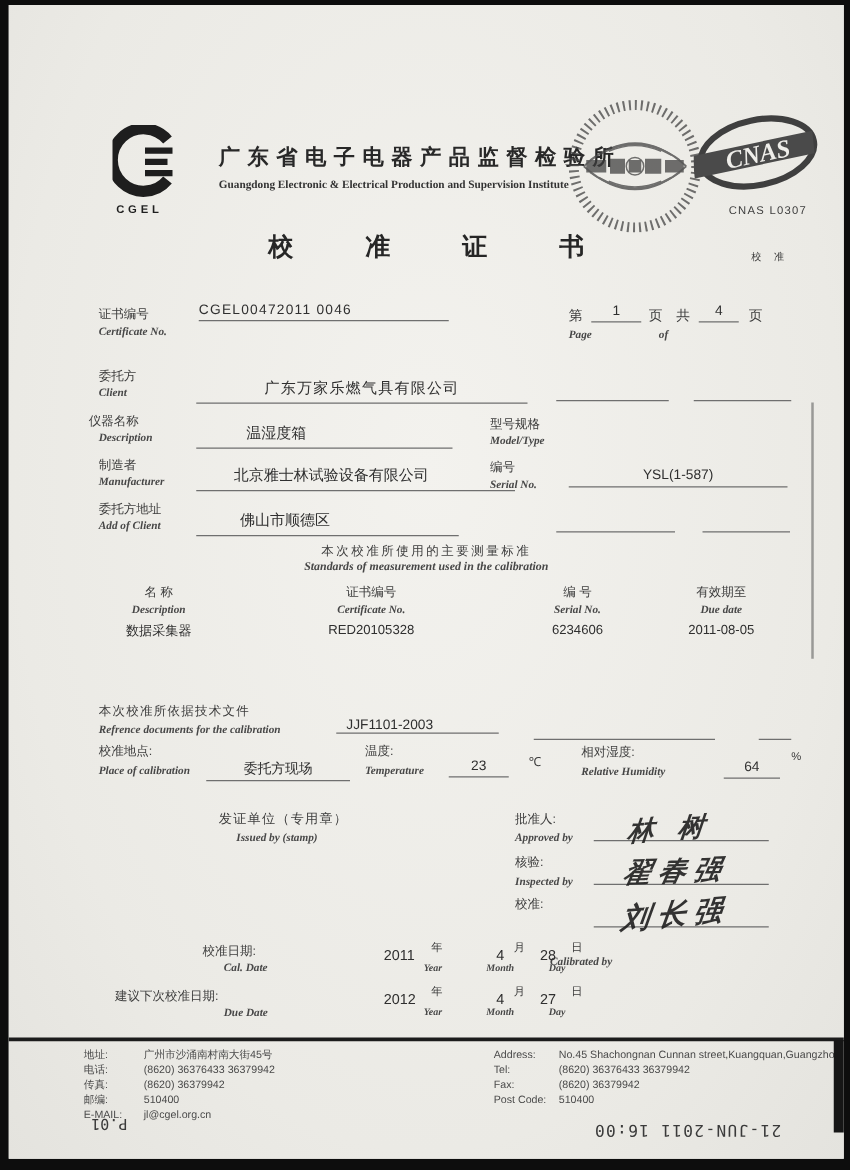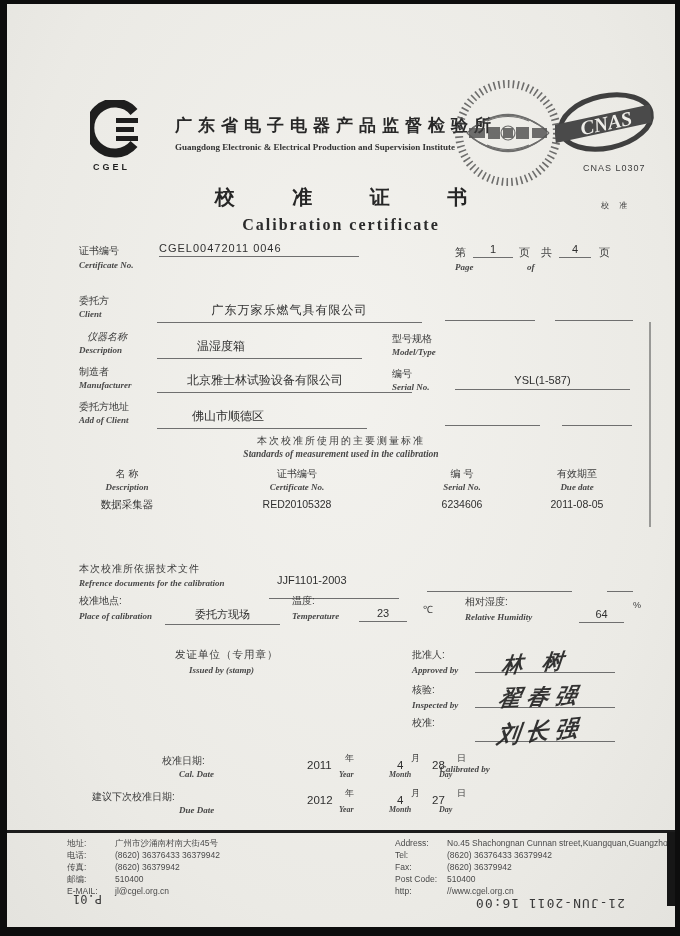--- a/index.html
+++ b/index.html
@@ -68,41 +68,40 @@
           <ellipse cx="51" cy="32" rx="46" ry="26" fill="none" stroke="#3f3f3f" stroke-width="5"></ellipse>
           <polygon points="2,24 100,24 100,42 2,42" fill="#4a4a4a" transform="skewX(-6)"></polygon>
           <text x="51" y="40" text-anchor="middle" font-family="Liberation Serif,serif" font-style="italic" font-weight="bold" font-size="20" fill="#efeeea">CNAS</text>
         </g>
       </svg>
     </div>
     <div class="abs cn" style="left:594px;top:148px;font-size:8px;letter-spacing:4px;margin-top:48px;">校 准</div>
     <div class="abs cn" style="left:576px;top:159px;font-size:9px;letter-spacing:1px;">CNAS L0307</div>
 
     <div class="abs cn center" style="left:0;right:0;top:180px;font-size:20px;font-weight:bold;letter-spacing:26px;text-indent:26px;color:#262626;">校 准 证 书</div>
-    <div class="abs center" style="left:0;right:0;top:212px;font-size:16px;font-family:'Liberation Serif',serif;font-weight:bold;letter-spacing:2px;color:#2b2b2b;font-style:normal;">Calibration certificate</div>
 
     <div class="abs cn" style="left:72px;top:240px;font-size:10px;">证书编号</div>
     <div class="abs en" style="left:72px;top:256px;font-size:9px;">Certificate No.</div>
     <div class="abs val ul" style="left:152px;top:238px;width:200px;font-size:11px;letter-spacing:1px;padding-bottom:2px;">CGEL00472011 0046</div>
 
     <div class="abs cn" style="left:448px;top:241px;font-size:11px;">第</div>
     <div class="abs val ul center" style="left:466px;top:239px;width:40px;font-size:11px;padding-bottom:2px;">1</div>
     <div class="abs cn" style="left:512px;top:241px;font-size:11px;letter-spacing:4px;">页 共</div>
     <div class="abs val ul center" style="left:552px;top:239px;width:32px;font-size:11px;padding-bottom:2px;">4</div>
     <div class="abs cn" style="left:592px;top:241px;font-size:11px;">页</div>
     <div class="abs en" style="left:448px;top:258px;font-size:9px;">Page</div>
     <div class="abs en" style="left:520px;top:258px;font-size:9px;">of</div>
 
     <div class="abs cn" style="left:72px;top:290px;font-size:10px;">委托方</div>
     <div class="abs en" style="left:72px;top:305px;font-size:9px;">Client</div>
     <div class="abs val ul center" style="left:150px;top:298px;width:265px;font-size:12px;letter-spacing:1px;padding-bottom:3px;">广东万家乐燃气具有限公司</div>
     <div class="abs ul" style="left:438px;top:316px;width:90px;"></div>
     <div class="abs ul" style="left:548px;top:316px;width:78px;"></div>
 
-    <div class="abs cn" style="left:80px;top:326px;font-size:10px;font-style:italic;">仪器名称</div>
+    <div class="abs cn" style="left:64px;top:326px;font-size:10px;">仪器名称</div>
     <div class="abs en" style="left:72px;top:341px;font-size:9px;">Description</div>
     <div class="abs val ul" style="left:150px;top:334px;width:205px;font-size:12px;text-indent:40px;padding-bottom:3px;">温湿度箱</div>
     <div class="abs cn" style="left:385px;top:328px;font-size:10px;">型号规格</div>
     <div class="abs en" style="left:385px;top:343px;font-size:9px;">Model/Type</div>
 
     <div class="abs cn" style="left:72px;top:361px;font-size:10px;">制造者</div>
     <div class="abs en" style="left:72px;top:376px;font-size:9px;">Manufacturer</div>
     <div class="abs val ul" style="left:150px;top:368px;width:255px;font-size:12px;text-indent:30px;padding-bottom:3px;">北京雅士林试验设备有限公司</div>
     <div class="abs cn" style="left:385px;top:363px;font-size:10px;">编号</div>
     <div class="abs en" style="left:385px;top:378px;font-size:9px;">Serial No.</div>
@@ -128,21 +127,21 @@
 
     <div>
       <div class="abs val center" style="left:60px;top:494px;width:120px;font-size:10.5px;">数据采集器</div>
       <div class="abs val center" style="left:220px;top:494px;width:140px;font-size:10.5px;">RED20105328</div>
       <div class="abs val center" style="left:400px;top:494px;width:110px;font-size:10.5px;">6234606</div>
       <div class="abs val center" style="left:515px;top:494px;width:110px;font-size:10.5px;">2011-08-05</div>
     </div>
 
     <div class="abs cn" style="left:72px;top:558px;font-size:10px;letter-spacing:1px;">本次校准所依据技术文件</div>
     <div class="abs en" style="left:72px;top:574px;font-size:9px;">Refrence documents for the calibration</div>
-    <div class="abs val ul" style="left:262px;top:570px;width:130px;font-size:11px;text-indent:8px;padding-bottom:12px;">JJF1101-2003</div>
+    <div class="abs val ul" style="left:262px;top:570px;width:130px;font-size:11px;text-indent:8px;padding-bottom:0;">JJF1101-2003</div>
     <div class="abs ul" style="left:420px;top:587px;width:145px;"></div>
     <div class="abs ul" style="left:600px;top:587px;width:26px;"></div>
 
     <div class="abs cn" style="left:72px;top:590px;font-size:10px;">校准地点:</div>
     <div class="abs en" style="left:72px;top:607px;font-size:9px;font-style:italic;">Place of calibration</div>
     <div class="abs val ul center" style="left:158px;top:603px;width:115px;font-size:11px;padding-bottom:2px;">委托方现场</div>
 
     <div class="abs cn" style="left:285px;top:590px;font-size:10px;">温度:</div>
     <div class="abs en" style="left:285px;top:607px;font-size:9px;">Temperature</div>
     <div class="abs val ul center" style="left:352px;top:603px;width:48px;font-size:11px;padding-bottom:2px;">23</div>
@@ -203,21 +202,20 @@
       <div><span style="display:inline-block;width:48px;">传真:</span><span>(8620) 36379942</span></div>
       <div><span style="display:inline-block;width:48px;">邮编:</span><span>510400</span></div>
       <div><span style="display:inline-block;width:48px;">E-MAIL:</span><span>jl@cgel.org.cn</span></div>
     </div>
 
     <div class="abs" style="left:388px;top:833px;font-size:8.5px;line-height:12px;color:#4a4a4a;">
       <div><span style="display:inline-block;width:52px;">Address:</span><span>No.45 Shachongnan Cunnan street,Kuangquan,Guangzhou</span></div>
       <div><span style="display:inline-block;width:52px;">Tel:</span><span>(8620) 36376433 36379942</span></div>
       <div><span style="display:inline-block;width:52px;">Fax:</span><span>(8620) 36379942</span></div>
       <div><span style="display:inline-block;width:52px;">Post Code:</span><span>510400</span></div>
-      <div><span style="display:inline-block;width:52px;">http:</span><span>//www.cgel.org.cn</span></div>
     </div>
 
     <div class="abs rot180" style="left:66px;top:888px;font-size:12px;">P.01</div>
     <div class="abs rot180" style="left:468px;top:892px;font-size:13px;letter-spacing:1px;">21-JUN-2011 16:00</div>
 
     <div class="abs artifact" style="right:0;top:828px;width:8px;height:74px;"></div>
     <div class="abs" style="right:24px;top:318px;width:2px;height:205px;background:#555;opacity:.55;"></div>
   </div>
 </div>
 

